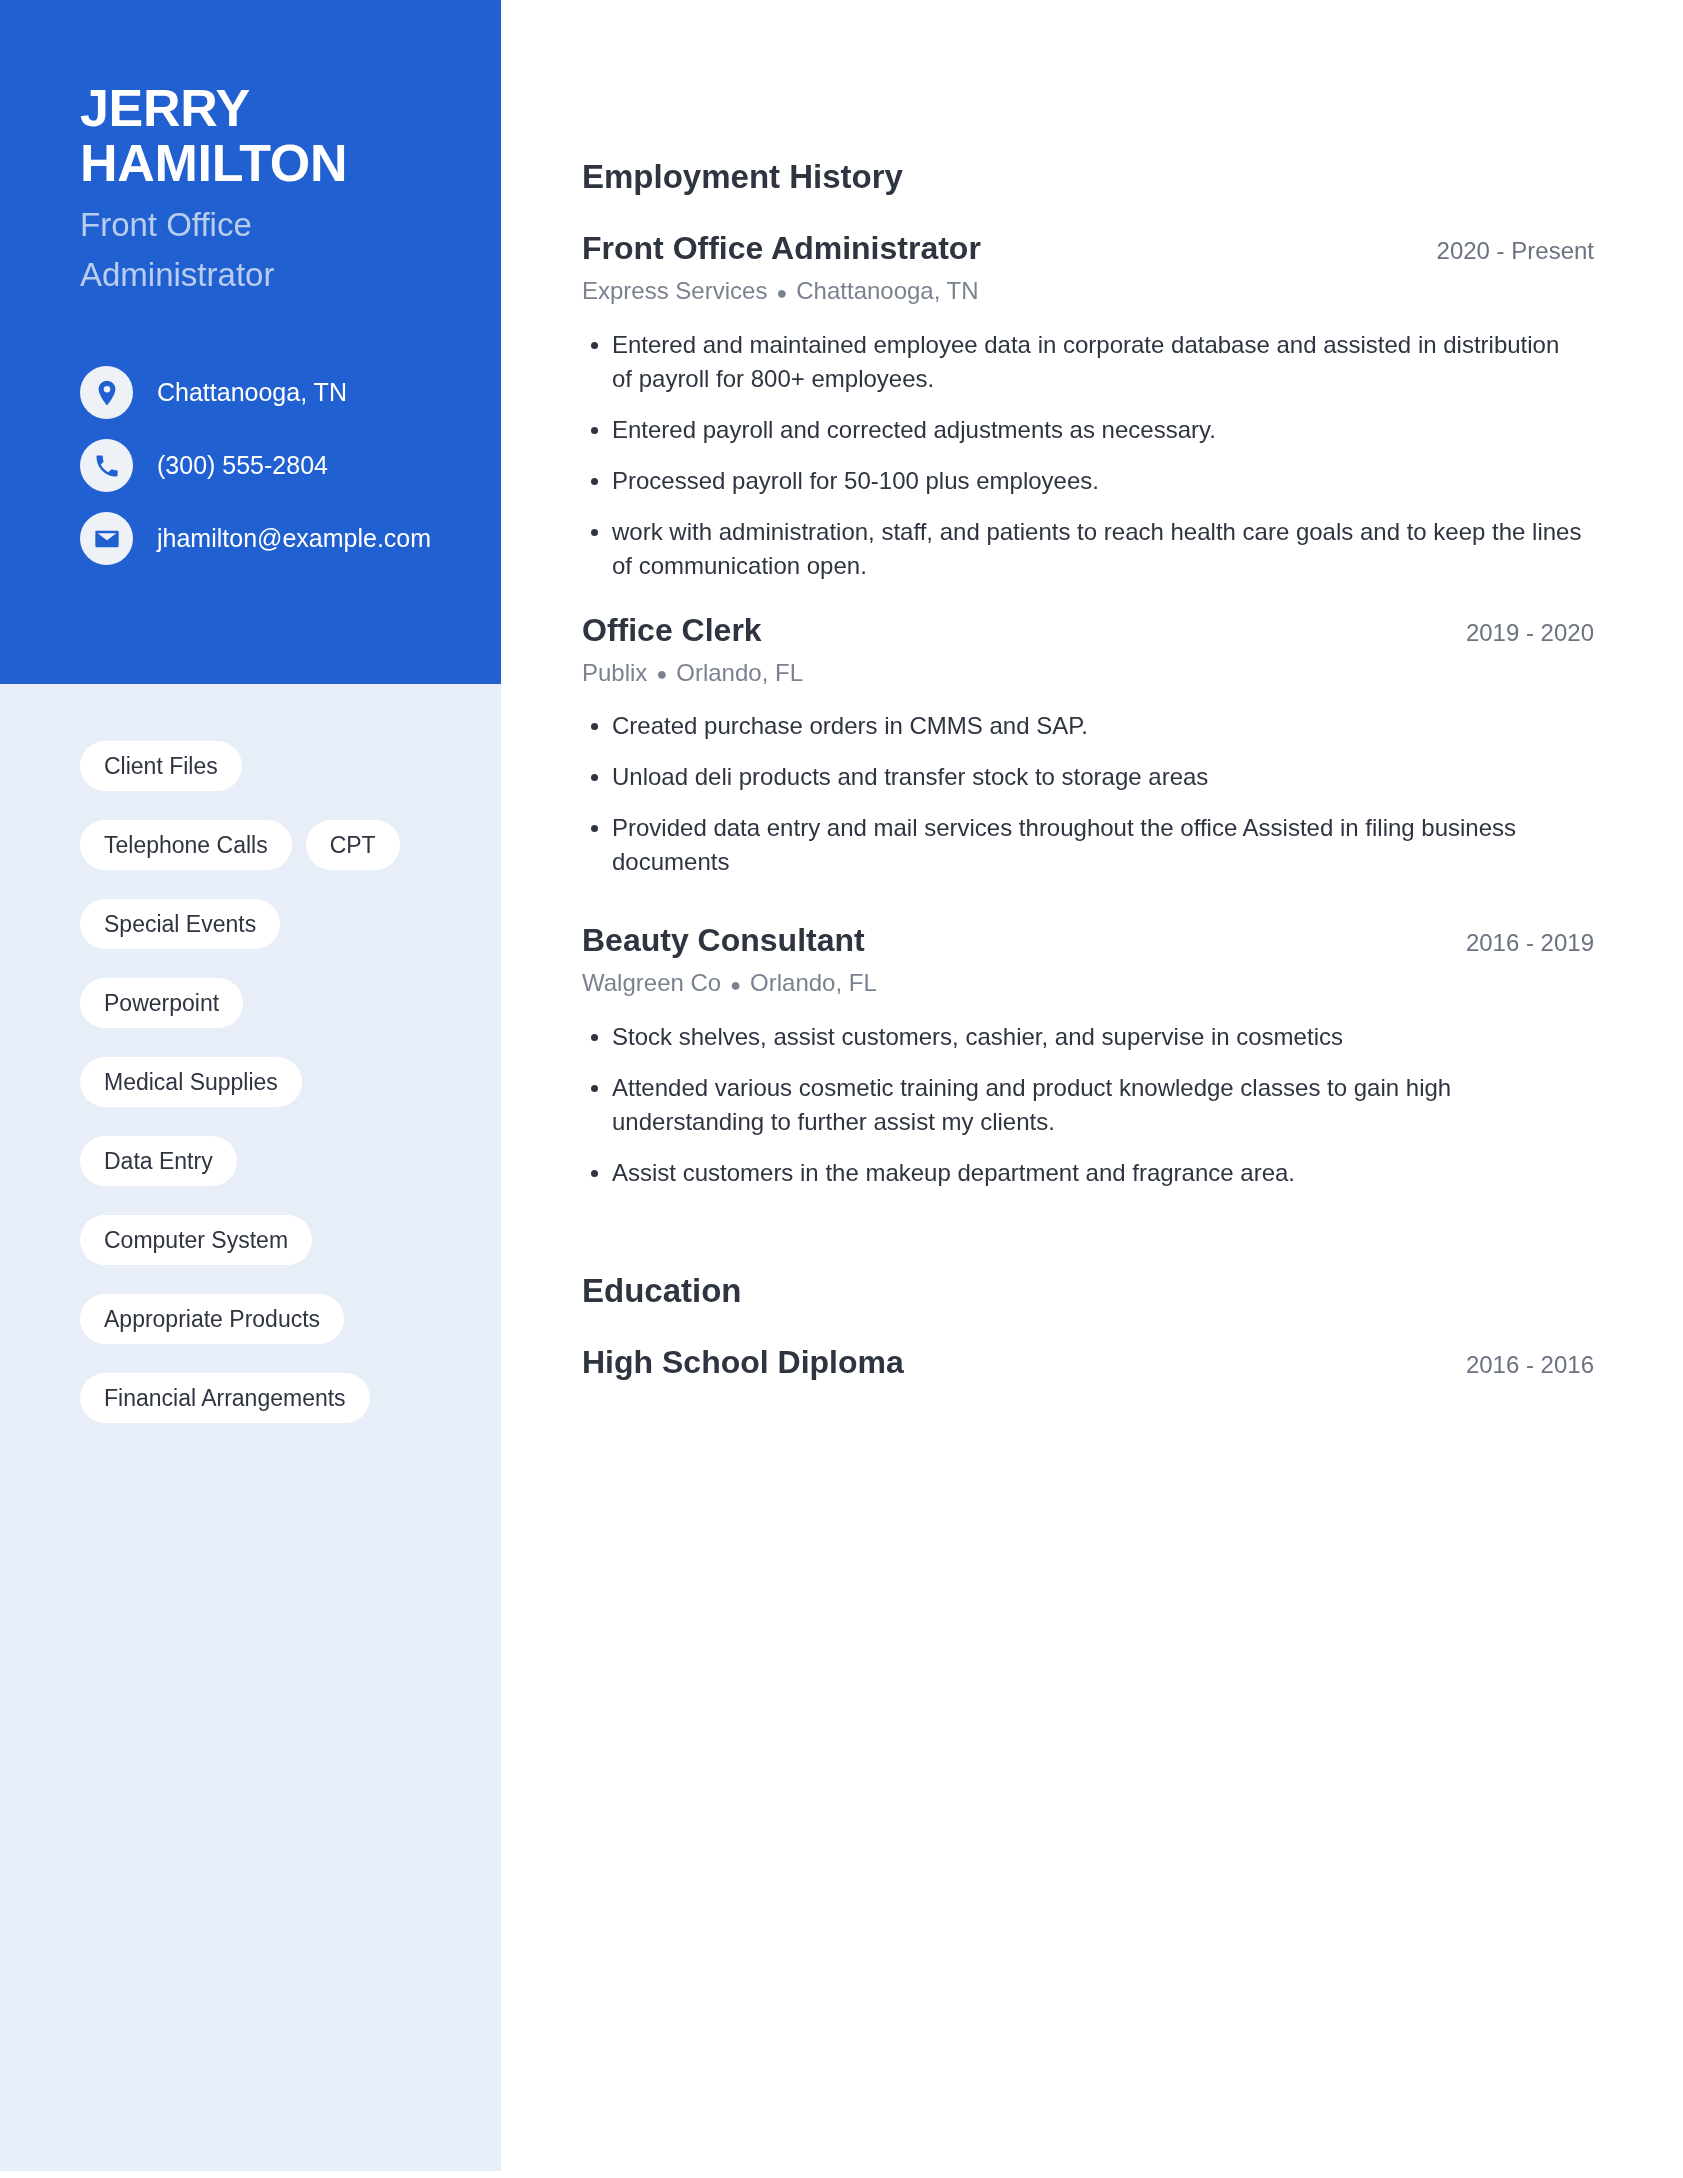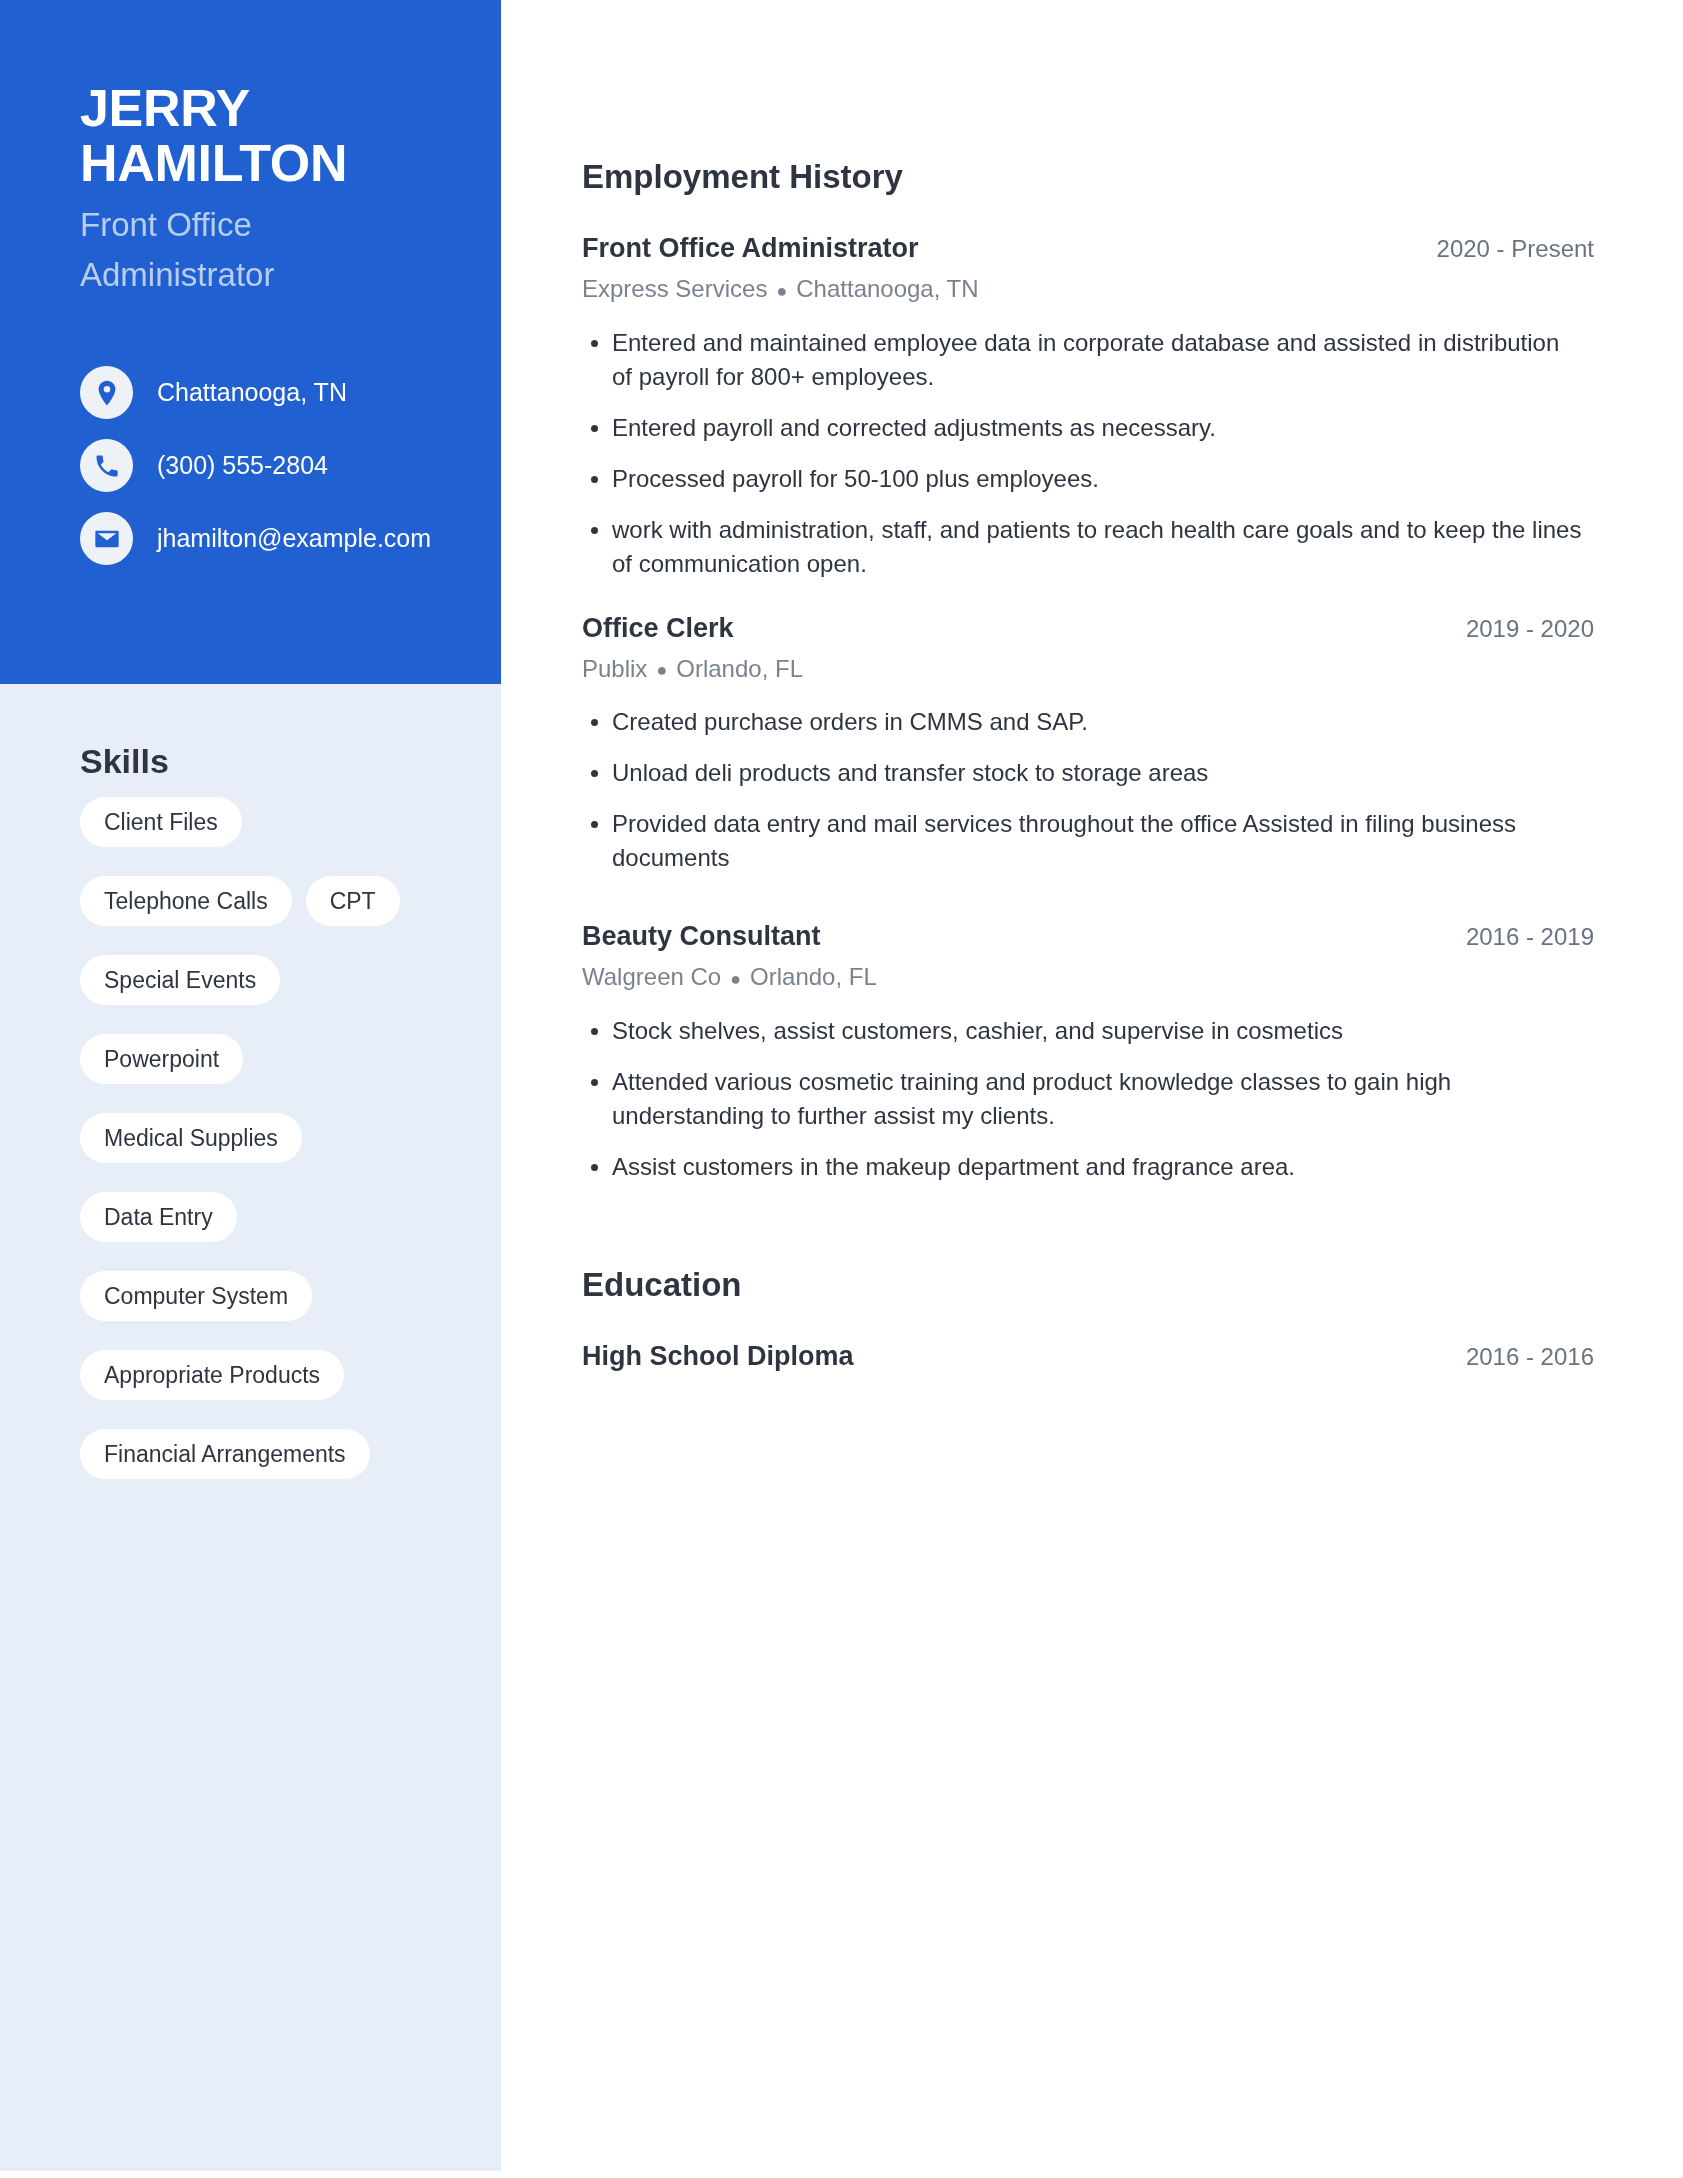--- a/index.html
+++ b/index.html
@@ -155,21 +155,21 @@
   .entry { margin-top: 30px; }
   .entry.spaced { margin-top: 44px; }
 
   .entry-top {
     display: flex;
     justify-content: space-between;
     align-items: baseline;
   }
   .entry-role {
     color: #2e3440;
-    font-size: 27px;
+    font-size: 32px;
     font-weight: 700;
     line-height: 34px;
   }
   .entry-dates {
     color: #6b7280;
     font-size: 24px;
     font-weight: 400;
     line-height: 34px;
     white-space: nowrap;
     text-align: right;
@@ -256,21 +256,20 @@
           <svg width="28" height="28" viewBox="0 0 24 24" aria-hidden="true">
             <path fill="#2160d0" d="M3 5h18c.6 0 1 .4 1 1v12c0 .6-.4 1-1 1H3c-.6 0-1-.4-1-1V6c0-.6.4-1 1-1zm9 8.1L20 7H4l8 6.1z"></path>
           </svg>
         </span>
         <span class="contact-text">jhamilton@example.com</span>
       </div>
 
     </div>
 
     <section class="skills-section">
-      <h2 class="skills-heading">Skills</h2>
       <div class="skills-pills">
         <span class="pill">Client Files</span>
         <span class="pill">Telephone Calls</span>
         <span class="pill">CPT</span>
         <span class="pill">Special Events</span>
         <span class="pill">Powerpoint</span>
         <span class="pill">Medical Supplies</span>
         <span class="pill">Data Entry</span>
         <span class="pill">Computer System</span>
         <span class="pill">Appropriate Products</span>

